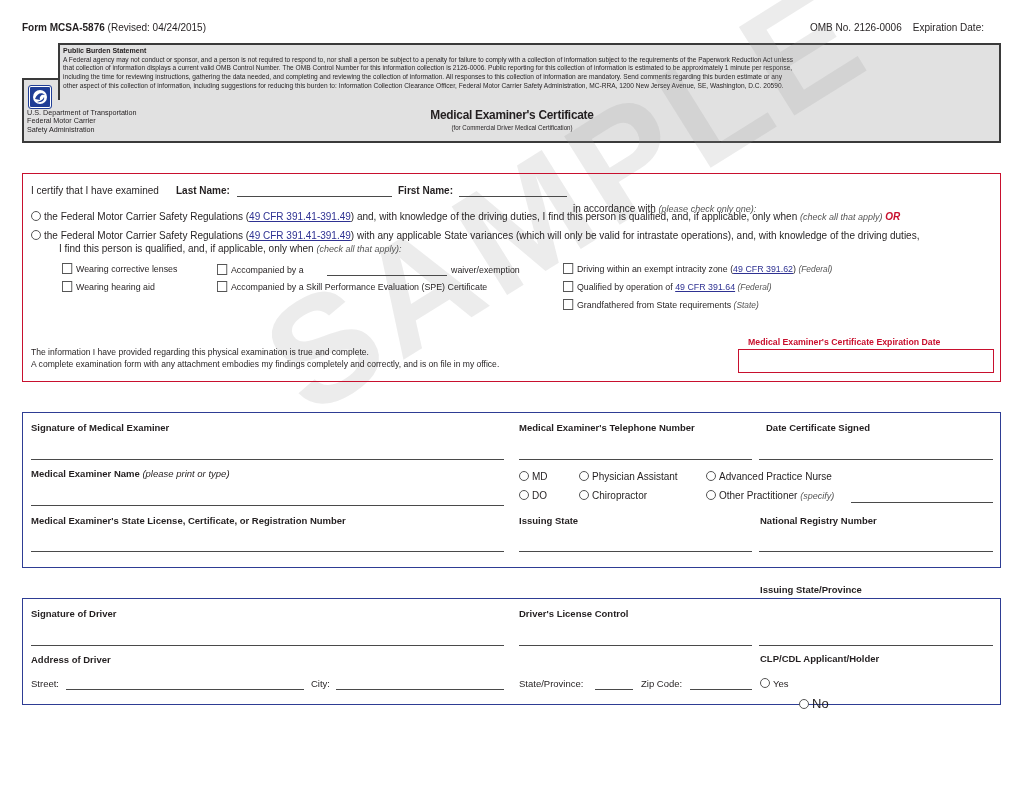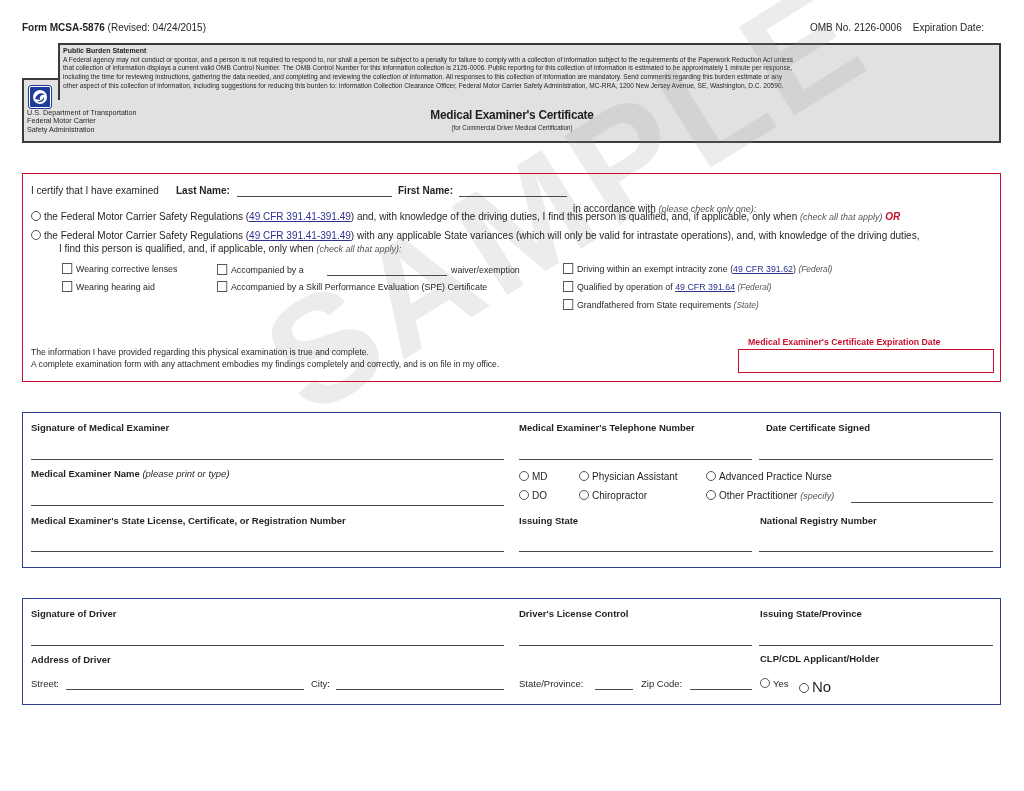--- a/index.html
+++ b/index.html
@@ -168,28 +168,28 @@
 <div class="abs lbl" style="left:519px; top:515px;">Issuing State</div>
 <div class="uline" style="left:519px; top:551px; width:233px;"></div>
 <div class="abs lbl" style="left:760px; top:515px;">National Registry Number</div>
 <div class="uline" style="left:759px; top:551px; width:234px;"></div>
 
 <div class="abs blue-box" style="left:22px; top:598px; width:979px; height:107px;"></div>
 <div class="abs lbl" style="left:31px; top:608px;">Signature of Driver</div>
 <div class="uline" style="left:31px; top:645px; width:473px;"></div>
 <div class="abs lbl" style="left:519px; top:608px;">Driver's License Control</div>
 <div class="uline" style="left:519px; top:645px; width:233px;"></div>
-<div class="abs lbl" style="left:760px; top:608px;">Issuing State/Province</div>
+<div class="abs lbl" style="left:760px; top:584px;">Issuing State/Province</div>
 <div class="uline" style="left:759px; top:645px; width:234px;"></div>
 
 <div class="abs lbl" style="left:31px; top:654px;">Address of Driver</div>
 <div class="abs txt" style="left:31px; top:678px; font-size:9.5px;">Street:</div>
 <div class="uline" style="left:66px; top:689px; width:238px;"></div>
 <div class="abs txt" style="left:311px; top:678px; font-size:9.5px;">City:</div>
 <div class="uline" style="left:336px; top:689px; width:168px;"></div>
 <div class="abs txt" style="left:519px; top:678px; font-size:9.5px;">State/Province:</div>
 <div class="uline" style="left:595px; top:689px; width:38px;"></div>
 <div class="abs txt" style="left:641px; top:678px; font-size:9.5px;">Zip Code:</div>
 <div class="uline" style="left:690px; top:689px; width:62px;"></div>
 
 <div class="abs lbl" style="left:760px; top:653px;">CLP/CDL Applicant/Holder</div>
 <div class="abs txt" style="left:760px; top:678px; font-size:9.5px;"><span class="radio"></span><span>Yes</span></div>
-<div class="abs txt" style="left:799px; top:678px; font-size:15px;"><span class="radio"></span><span>No</span></div>
+<div class="abs txt" style="left:799px; top:696px; font-size:13px;"><span class="radio"></span><span>No</span></div>
 
 </body></html>

